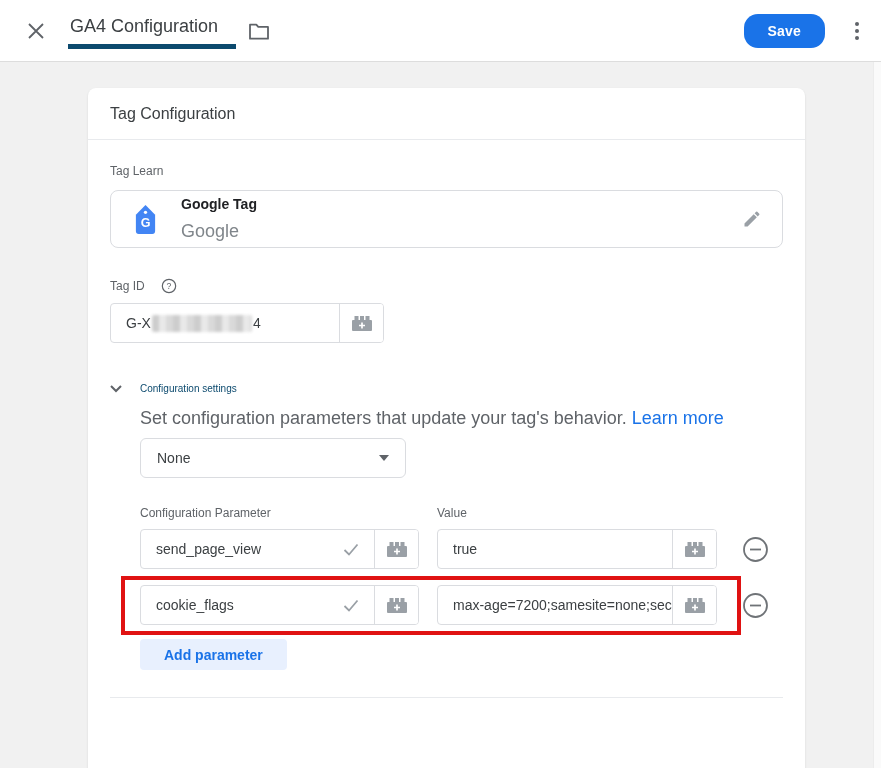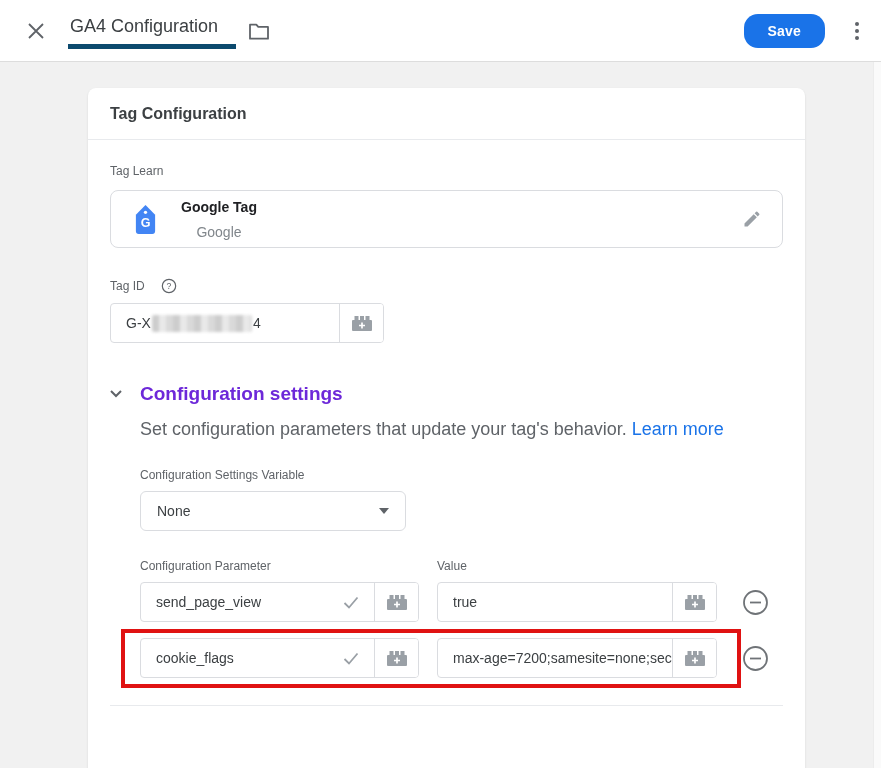--- a/index.html
+++ b/index.html
@@ -34,37 +34,36 @@
 
   
   .main { position: relative; height: 706px; }
   .card {
     position: absolute; left: 88px; top: 26px; width: 717px; min-height: 760px;
     background: #fff; border-radius: 8px; box-shadow: 0 1px 2px rgba(60,64,67,.15);
   }
   .card-header {
     height: 52px; display: flex; align-items: center; padding: 0 22px;
     border-bottom: 1px solid #e8eaed;
-    font-weight: bold;
   }
   .card-title { font-size: 16px; color: #3c4043; }
   .card-body { padding: 0 22px; }
 
   .field-label { font-size: 12px; color: #5f6368; }
   .mt24 { margin-top: 24px; }
 
   
   .tag-selector {
     margin-top: 12px; height: 58px; border: 1px solid #dadce0; border-radius: 8px;
     display: flex; align-items: center; padding: 0 20px; cursor: pointer;
   }
   .tag-icon-wrap { width: 28px; display: flex; justify-content: center; }
   .tag-texts { margin-left: 22px; }
   .tag-name { font-size: 14px; font-weight: 700; color: #202124; }
-  .tag-vendor { font-size: 14px; color: #80868b; margin-top: 9px; text-align: center; }
+  .tag-vendor { font-size: 18px; color: #80868b; margin-top: 9px; }
   .tag-edit { margin-left: auto; cursor: pointer; display: flex; }
 
   
   .tagid-label-row { margin-top: 30px; display: flex; align-items: center; gap: 16px; }
   .help-icon { display: flex; cursor: pointer; }
   .input-group {
     margin-top: 9px; display: flex; border: 1px solid #dadce0; border-radius: 4px;
     height: 40px; background: #fff; overflow: hidden;
   }
   .tagid-group { width: 274px; }
@@ -77,21 +76,21 @@
     background: repeating-linear-gradient(90deg,#cdcdcd 0 7px,#e9e9e9 7px 14px,#d9d9d9 14px 21px);
     filter: blur(1.5px); border-radius: 2px; vertical-align: -3px;
   }
   .brick-btn {
     width: 44px; border-left: 1px solid #dadce0; display: flex; align-items: center;
     justify-content: center; background: #fff; cursor: pointer;
   }
 
   
   .section-header { margin-top: 40px; display: flex; align-items: center; gap: 18px; cursor: pointer; }
-  .section-title { font-size: 19px; font-weight: 700; color: #6d28d9; }
+  .section-title { font-size: 10px; font-weight: 400; color: #0c4a6e; }
   .section-content { margin-left: 30px; }
   .section-desc { margin-top: 14px; font-size: 18px; color: #5f6368; }
   .link { color: #1a73e8; text-decoration: none; cursor: pointer; }
 
   .var-label { margin-top: 28px; }
   .dropdown {
     margin-top: 9px; width: 266px; height: 40px; border: 1px solid #dadce0;
     border-radius: 6px; display: flex; align-items: center; padding: 0 16px; cursor: pointer;
   }
   .dropdown-value { font-size: 14px; color: #3c4043; }
@@ -214,21 +213,20 @@
           </svg>
         <span class="section-title">Configuration settings</span>
       </div>
 
       <div class="section-content">
         <div class="section-desc">
           <span>Set configuration parameters that update your tag's behavior.</span>
           <a class="link">Learn more</a>
         </div>
 
-        <div class="field-label var-label">Configuration Settings Variable</div>
         <div class="dropdown">
           <span class="dropdown-value">None</span>
           <span class="caret-down"></span>
         </div>
 
         <div class="col-labels">
           <div class="field-label col-param">Configuration Parameter</div>
           <div class="field-label">Value</div>
         </div>
 
@@ -312,20 +310,21 @@
             </div>
           </div>
           <div class="minus-btn">
             <svg width="27" height="27" viewBox="0 0 27 27">
                 <circle cx="13.5" cy="13.5" r="11.5" fill="none" stroke="#6f7377" stroke-width="1.8"></circle>
                 <path d="M8 13.5 h11" stroke="#6f7377" stroke-width="1.8"></path>
               </svg>
           </div>
         </div>
 
+        <button class="add-param-btn">Add parameter</button>
       </div>
 
       <div class="body-divider"></div>
 
     </div>
   </div>
 </div>
 
 <div class="scroll-track"></div>
 

